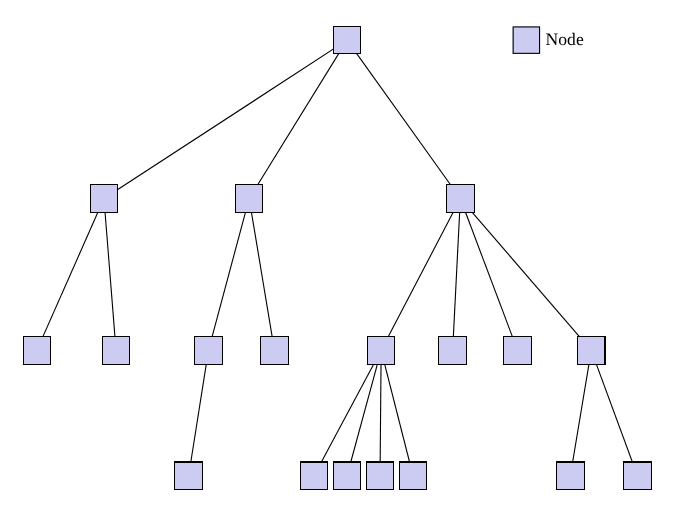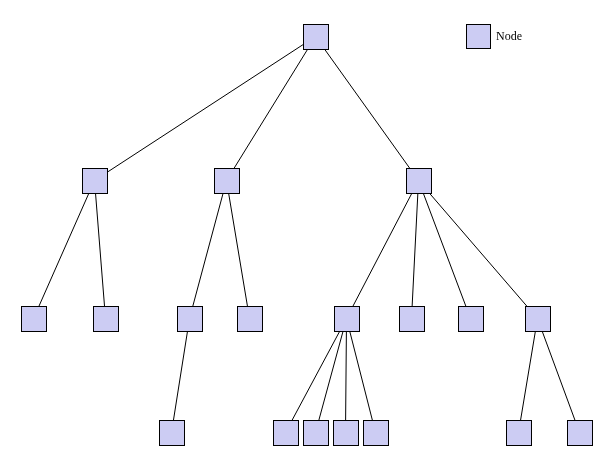--- a/index.html
+++ b/index.html
@@ -28,21 +28,21 @@
     height: 25px;
   }
   .legend-swatch {
     box-sizing: border-box;
     width: 25px;
     height: 25px;
     flex: 0 0 25px;
   }
   .legend-label {
     margin-left: 5px;
-    font-size: 12px;
+    font-size: 16px;
     color: #000000;
     white-space: nowrap;
   }
 </style>
 </head>
 <body>
 
 <div class="canvas" style="background: rgb(255, 255, 255);">
   <svg class="diagram-svg" width="612" height="474" viewBox="0 0 612 474" xmlns="http://www.w3.org/2000/svg">
       <line x1="315.5" y1="36.5" x2="94.5" y2="180.5" stroke="#000000" stroke-width="1"></line>

